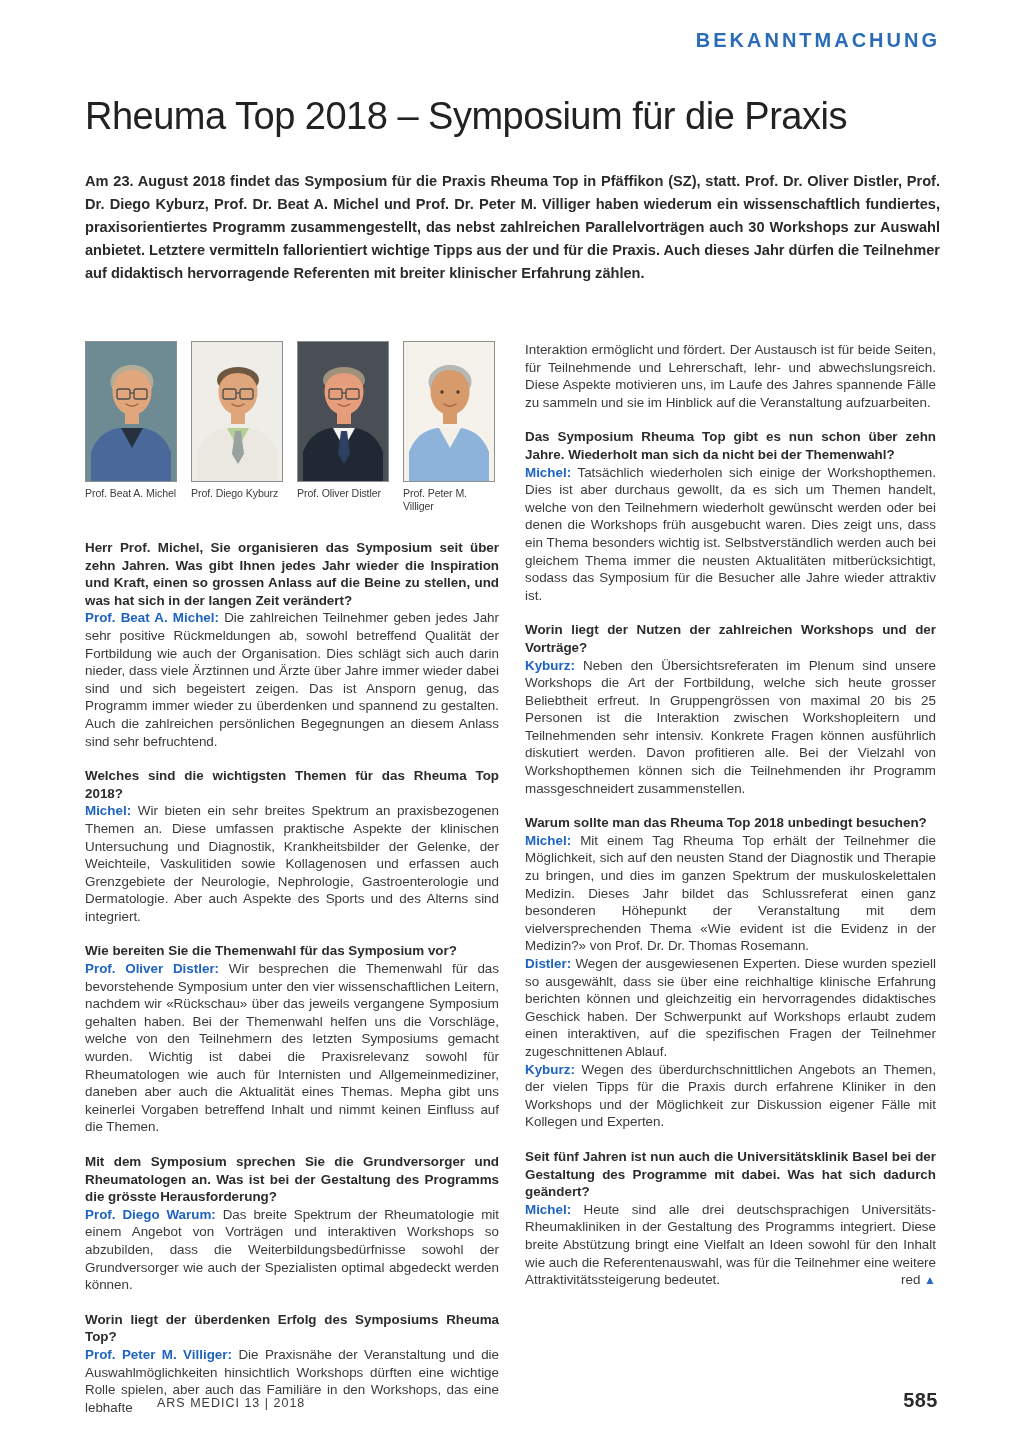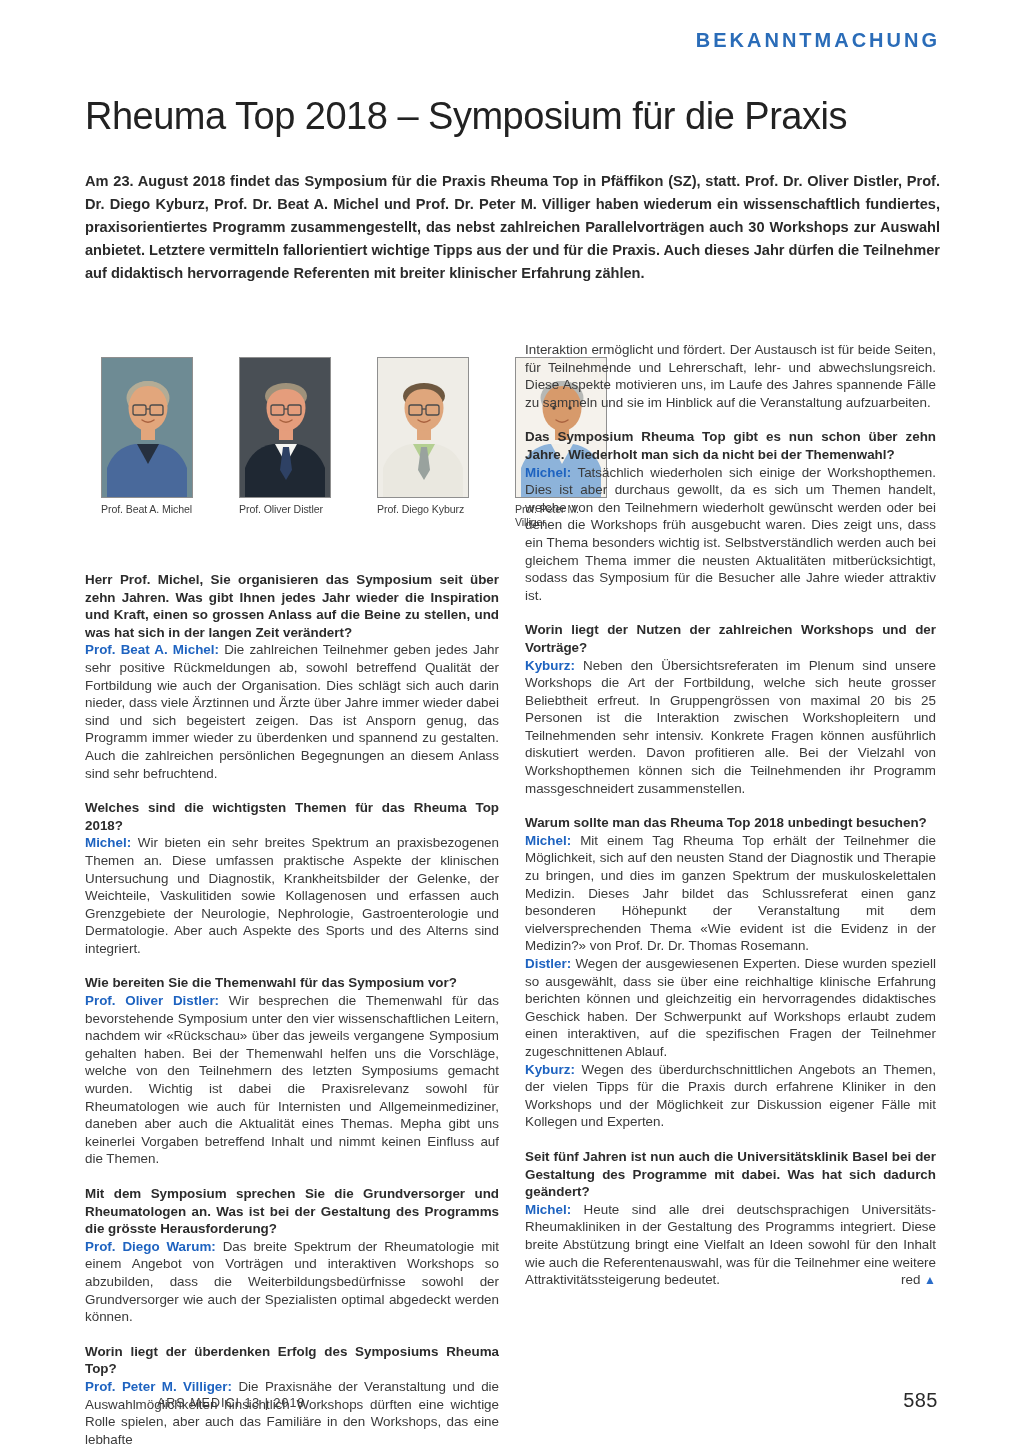--- a/index.html
+++ b/index.html
@@ -11,37 +11,37 @@
        text-align:right;line-height:24px;}
   .title{margin:40px 0 0 0;font-weight:400;font-size:38px;line-height:48px;
          color:#222222;letter-spacing:-0.5px;}
   .lead{margin:30px 0 0 0;font-weight:700;font-size:14.6px;line-height:23px;
         text-align:justify;color:#2b2b2b;}
   .columns{margin-top:56px;display:flex;gap:26px;}
   .col{font-size:13.4px;line-height:17.6px;text-align:justify;}
   .col.left{width:414px;}
   .col.right{width:411px;}
   .photo-row{display:flex;gap:14px;margin-bottom:26px;}
-  .photo-fig{margin:16px;width:92px;}
+  .photo-fig{margin:0;width:92px;}
   .photo-frame{width:92px;height:141px;border:1px solid #8f8f8f;box-sizing:border-box;
                overflow:hidden;background:#ddd;}
   .photo-frame svg{display:block;}
   .photo-caption{font-size:10.6px;line-height:13px;color:#3d3d3d;margin-top:5px;
                  text-align:left;letter-spacing:-0.1px;}
   .section{margin-top:17px;}
   .section:first-child{margin-top:0;}
   .question{margin:0;font-weight:700;color:#2c2c2c;}
   .answer{margin:0;}
   .speaker{font-weight:700;color:var(--speaker-blue,#1e63c0);}
   .endmark{float:right;color:#3a3a3a;}
   .endmark .tri{color:var(--tri-blue,#2a6cc8);font-size:12px;}
   .footer{position:absolute;left:157px;right:86px;top:1389px;
           display:flex;justify-content:space-between;align-items:baseline;}
   .journal{font-size:12.5px;letter-spacing:1px;color:#3a3a3a;}
-  .pageno{font-size:20px;color:#2a2a2a;letter-spacing:0.5px;}
+  .pageno{font-size:20px;color:#2a2a2a;letter-spacing:0.5px;font-weight:bold;}
 </style>
 </head>
 <body>
 
 <div class="page">
   <div class="tag">BEKANNTMACHUNG</div>
   <h1 class="title">Rheuma Top 2018 – Symposium für die Praxis</h1>
   <p class="lead">Am 23. August 2018 findet das Symposium für die Praxis Rheuma Top in Pfäffikon (SZ), statt. Prof. Dr. Oliver Distler, Prof. Dr. Diego Kyburz, Prof. Dr. Beat A. Michel und Prof. Dr. Peter M. Villiger haben wiederum ein wissenschaftlich fundiertes, praxisorientiertes Programm zusammengestellt, das nebst zahlreichen Parallelvorträgen auch 30 Workshops zur Auswahl anbietet. Letztere vermitteln fallorientiert wichtige Tipps aus der und für die Praxis. Auch dieses Jahr dürfen die Teilnehmer auf didaktisch hervorragende Referenten mit breiter klinischer Erfahrung zählen.</p>
 
   <div class="columns">
@@ -62,54 +62,54 @@
        <rect x="48" y="47" width="13" height="10" rx="2" fill="none" stroke="#4b4b4b" stroke-width="1.3"></rect>
        <path d="M44 51 L48 51" stroke="#4b4b4b" stroke-width="1.3"></path>
     <path d="M40 62 Q46 66.5 52 62" stroke="#a9623f" stroke-width="1.4" fill="none" stroke-linecap="round"></path>
   </svg>
             </div>
             <figcaption class="photo-caption">Prof. Beat A. Michel</figcaption>
           </figure>
           <figure class="photo-fig">
             <div class="photo-frame">
               <svg width="90" height="139" viewBox="0 0 90 139" xmlns="http://www.w3.org/2000/svg">
+    <rect x="0" y="0" width="90" height="139" fill="#efede7"></rect>
+    <ellipse cx="46" cy="38" rx="21" ry="13" fill="#6e5840"></ellipse>
+    <rect x="39" y="64" width="14" height="18" fill="#dfa67c"></rect>
+    <path d="M5 139 L5 110 Q13 89 33 86 L57 86 Q77 89 85 110 L85 139 Z" fill="#eae8e0"></path>
+    <path d="M35 86 L46 106 L57 86 Z" fill="#b4cf92"></path>
+    <path d="M43 89 L49 89 L52 112 L46 122 L40 112 Z" fill="#99a29e"></path>
+    <ellipse cx="46" cy="50" rx="19.5" ry="23" fill="#dfa67c"></ellipse>
+    <path d="M27 44 Q29 27 46 26 Q63 27 65 44 Q60 31 46 31 Q32 31 27 44 Z" fill="#6e5840"></path>
+    <rect x="31" y="47" width="13" height="10" rx="2" fill="none" stroke="#4b4b4b" stroke-width="1.3"></rect>
+       <rect x="48" y="47" width="13" height="10" rx="2" fill="none" stroke="#4b4b4b" stroke-width="1.3"></rect>
+       <path d="M44 51 L48 51" stroke="#4b4b4b" stroke-width="1.3"></path>
+    <path d="M40 62 Q46 66.5 52 62" stroke="#a9623f" stroke-width="1.4" fill="none" stroke-linecap="round"></path>
+  </svg>
+            </div>
+            <figcaption class="photo-caption">Prof. Diego Kyburz</figcaption>
+          </figure>
+          <figure class="photo-fig">
+            <div class="photo-frame">
+              <svg width="90" height="139" viewBox="0 0 90 139" xmlns="http://www.w3.org/2000/svg">
     <rect x="0" y="0" width="90" height="139" fill="#494f55"></rect>
     <ellipse cx="46" cy="38" rx="21" ry="13" fill="#9f927b"></ellipse>
     <rect x="39" y="64" width="14" height="18" fill="#e59d7c"></rect>
     <path d="M5 139 L5 110 Q13 89 33 86 L57 86 Q77 89 85 110 L85 139 Z" fill="#1f2833"></path>
     <path d="M35 86 L46 106 L57 86 Z" fill="#f5f5f2"></path>
     <path d="M43 89 L49 89 L52 112 L46 122 L40 112 Z" fill="#2e4164"></path>
     <ellipse cx="46" cy="50" rx="19.5" ry="23" fill="#e59d7c"></ellipse>
     <path d="M27 44 Q29 27 46 26 Q63 27 65 44 Q60 31 46 31 Q32 31 27 44 Z" fill="#9f927b"></path>
     <rect x="31" y="47" width="13" height="10" rx="2" fill="none" stroke="#4b4b4b" stroke-width="1.3"></rect>
        <rect x="48" y="47" width="13" height="10" rx="2" fill="none" stroke="#4b4b4b" stroke-width="1.3"></rect>
        <path d="M44 51 L48 51" stroke="#4b4b4b" stroke-width="1.3"></path>
     <path d="M40 62 Q46 66.5 52 62" stroke="#a9623f" stroke-width="1.4" fill="none" stroke-linecap="round"></path>
   </svg>
             </div>
             <figcaption class="photo-caption">Prof. Oliver Distler</figcaption>
-          </figure>
-          <figure class="photo-fig">
-            <div class="photo-frame">
-              <svg width="90" height="139" viewBox="0 0 90 139" xmlns="http://www.w3.org/2000/svg">
-    <rect x="0" y="0" width="90" height="139" fill="#efede7"></rect>
-    <ellipse cx="46" cy="38" rx="21" ry="13" fill="#6e5840"></ellipse>
-    <rect x="39" y="64" width="14" height="18" fill="#dfa67c"></rect>
-    <path d="M5 139 L5 110 Q13 89 33 86 L57 86 Q77 89 85 110 L85 139 Z" fill="#eae8e0"></path>
-    <path d="M35 86 L46 106 L57 86 Z" fill="#b4cf92"></path>
-    <path d="M43 89 L49 89 L52 112 L46 122 L40 112 Z" fill="#99a29e"></path>
-    <ellipse cx="46" cy="50" rx="19.5" ry="23" fill="#dfa67c"></ellipse>
-    <path d="M27 44 Q29 27 46 26 Q63 27 65 44 Q60 31 46 31 Q32 31 27 44 Z" fill="#6e5840"></path>
-    <rect x="31" y="47" width="13" height="10" rx="2" fill="none" stroke="#4b4b4b" stroke-width="1.3"></rect>
-       <rect x="48" y="47" width="13" height="10" rx="2" fill="none" stroke="#4b4b4b" stroke-width="1.3"></rect>
-       <path d="M44 51 L48 51" stroke="#4b4b4b" stroke-width="1.3"></path>
-    <path d="M40 62 Q46 66.5 52 62" stroke="#a9623f" stroke-width="1.4" fill="none" stroke-linecap="round"></path>
-  </svg>
-            </div>
-            <figcaption class="photo-caption">Prof. Diego Kyburz</figcaption>
           </figure>
           <figure class="photo-fig">
             <div class="photo-frame">
               <svg width="90" height="139" viewBox="0 0 90 139" xmlns="http://www.w3.org/2000/svg">
     <rect x="0" y="0" width="90" height="139" fill="#f5f2ec"></rect>
     <ellipse cx="46" cy="40" rx="21.5" ry="17" fill="#b6b8b5"></ellipse>
     <rect x="39" y="64" width="14" height="18" fill="#d79a6b"></rect>
     <path d="M5 139 L5 110 Q13 89 33 86 L57 86 Q77 89 85 110 L85 139 Z" fill="#8db3da"></path>
     <path d="M35 86 L46 106 L57 86 Z" fill="#f3efe7"></path>
 

